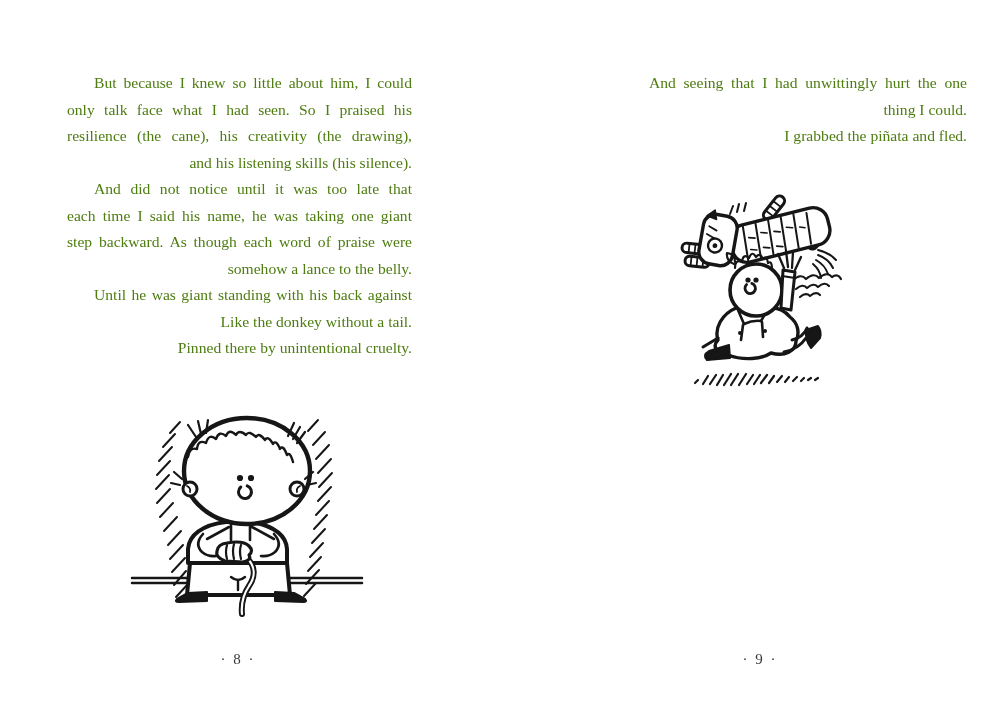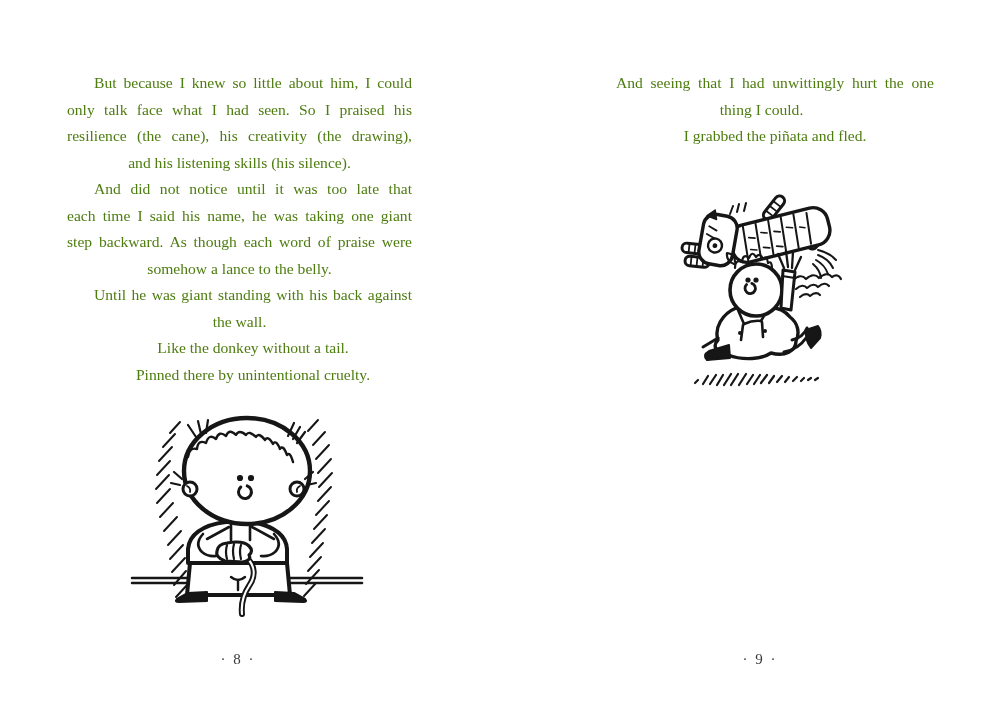--- a/index.html
+++ b/index.html
@@ -7,21 +7,21 @@
     width:1000px;height:727px;position:relative;overflow:hidden;
     background:#ffffff;
     font-family:"Liberation Serif", serif;
   }
   .page-text{
     position:absolute;width:345px;color:#4d7c0f;
     font-size:15.6px;
   }
   .line{
     height:26.5px;line-height:26.5px;
-    white-space:nowrap;text-align:center;
+    white-space:nowrap;text-align:right;
   }
   .line.j{text-align:justify;text-align-last:justify;}
   .line.ind{text-indent:27px;}
   .footer{
     position:absolute;top:651px;width:120px;text-align:center;
     font-size:15px;color:#39383c;letter-spacing:2px;
   }
   svg.illus{position:absolute;}
 </style>
 </head>
@@ -33,21 +33,20 @@
     <div class="page-text" style="left:67px;top:70px">
       <div class="line j ind">But because I knew so little about him, I could</div>
       <div class="line j">only talk face what I had seen. So I praised his</div>
       <div class="line j">resilience (the cane), his creativity (the drawing),</div>
       <div class="line">and his listening skills (his silence).</div>
       <div class="line j ind">And did not notice until it was too late that</div>
       <div class="line j">each time I said his name, he was taking one giant</div>
       <div class="line j">step backward. As though each word of praise were</div>
       <div class="line">somehow a lance to the belly.</div>
       <div class="line j ind">Until he was giant standing with his back against</div>
-      <div class="line">the wall.</div>
       <div class="line ind">Like the donkey without a tail.</div>
       <div class="line ind">Pinned there by unintentional cruelty.</div>
     </div>
 
     <svg class="illus" style="left:130px;top:405px" width="234" height="215" viewBox="0 0 234 215" fill="none" stroke="#161616" stroke-linecap="round" stroke-linejoin="round">
 
       <g stroke-width="2">
         <line x1="40" y1="28" x2="50" y2="17"></line>
           <line x1="33" y1="42" x2="45" y2="29"></line>
         <line x1="29" y1="56" x2="42" y2="42"></line>
@@ -135,21 +134,21 @@
 
       <circle fill="#161616" stroke="none" cx="110" cy="73" r="3.1"></circle>
       <circle fill="#161616" stroke="none" cx="121" cy="73" r="3.1"></circle>
       <path stroke-width="3" d="M110.8,82 A6.5,6.5 0 1 0 117.2,80.9"></path>
     </svg>
 
     <div class="footer" style="left:178px">· 8 ·</div>
   </section>
 
   <section>
-    <div class="page-text" style="left:589px;top:70px">
+    <div class="page-text" style="left:622px;top:70px">
       <div class="line j ind">And seeing that I had unwittingly hurt the one</div>
       <div class="line">thing I could.</div>
       <div class="line ind">I grabbed the piñata and fled.</div>
     </div>
 
     <svg class="illus" style="left:650px;top:190px" width="240" height="205" viewBox="0 0 240 205" fill="none" stroke="#161616" stroke-linecap="round" stroke-linejoin="round">
 
       <g>
 
         <g transform="rotate(-52 124 18)" stroke-width="3">

